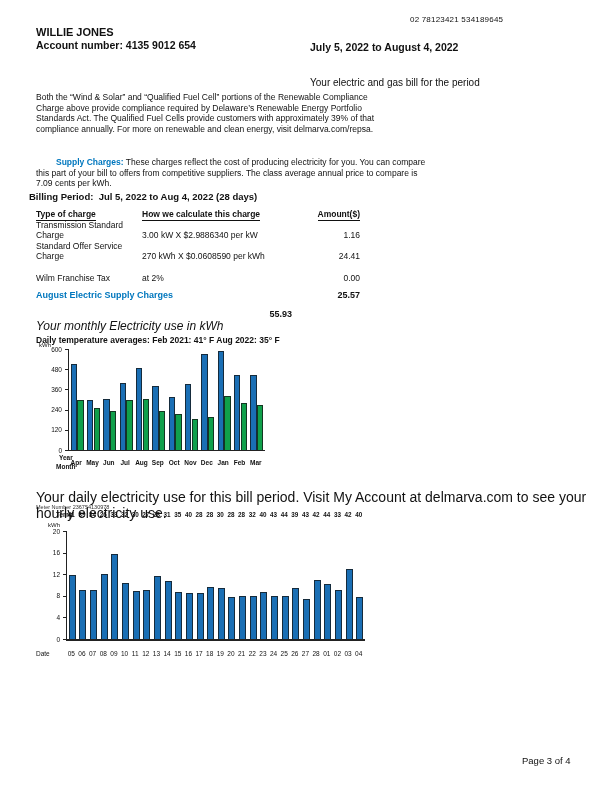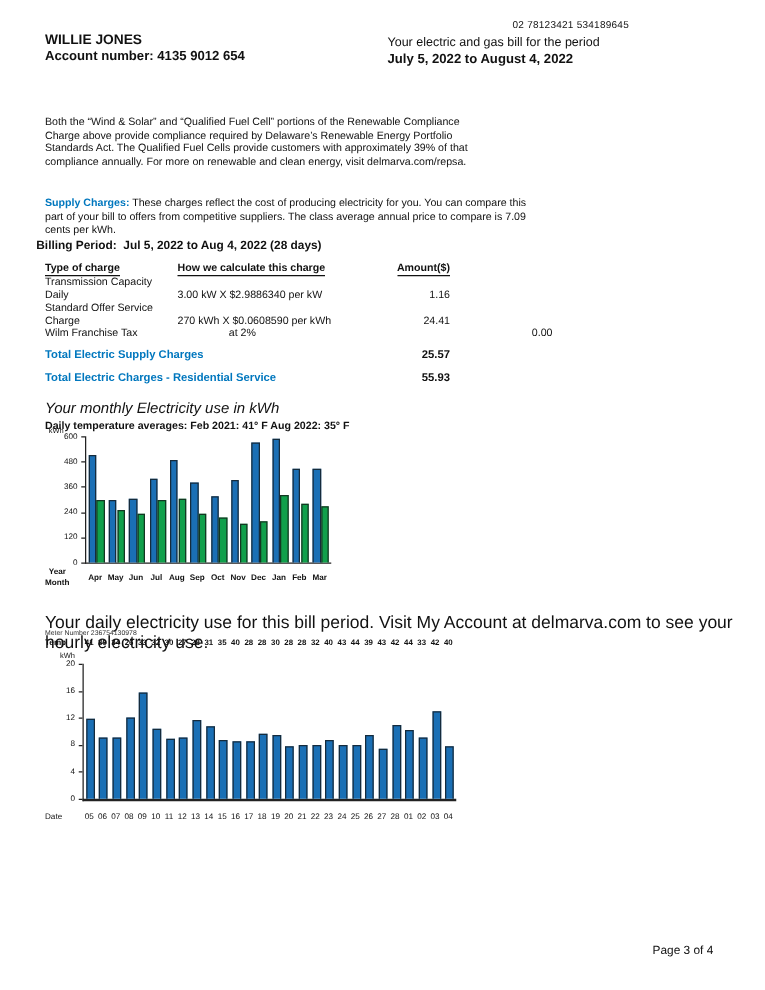--- a/index.html
+++ b/index.html
@@ -5,25 +5,25 @@
   html,body{margin:0;padding:0;background:#e8e8e8;}
   .page{
     position:relative;width:612px;height:792px;background:#ffffff;
     margin:0 auto;font-family:"Liberation Sans",sans-serif;color:#111;
     overflow:hidden;
   }
   .abs{position:absolute;}
   .doc-code{font-size:8px;letter-spacing:.2px;}
   .cust-name{font-size:11px;font-weight:bold;}
   .acct{font-size:10.5px;font-weight:bold;}
-  .period1{font-size:10px;}
+  .period1{font-size:10px;margin-top:48px;}
   .period2{font-size:10.5px;font-weight:bold;}
   .para{font-size:8.5px;line-height:10.6px;}
   .blue{color:#0077BE;}
-  .bold{font-weight:bold;}
+  .bold{font-weight:bold;margin-left:20px;}
   .billing{font-size:9.5px;font-weight:bold;white-space:pre;}
   .tbl{width:324px;font-size:8.5px;}
   .tbl-row{display:grid;grid-template-columns:106px 150px 68px;align-items:end;}
   .tbl-head span{font-weight:bold;border-bottom:1px solid #111;padding-bottom:1px;}
   .c3{text-align:right;}
   .tot-row{display:grid;grid-template-columns:256px 68px;align-items:end;}
   .tot-label{color:#0077BE;font-weight:bold;font-size:9px;}
   .tot-amt{text-align:right;font-weight:bold;font-size:9px;}
   .sec-title{font-size:12px;font-style:italic;}
   .sec-sub{font-size:8.5px;font-weight:bold;}
@@ -57,40 +57,39 @@
 
   <div class="abs billing" style="left:29px;top:191px;">Billing Period:  Jul 5, 2022 to Aug 4, 2022 (28 days)</div>
 
   <div class="abs tbl" style="left:36px;top:209px;">
     <div class="tbl-row tbl-head">
       <div><span>Type of charge</span></div>
       <div><span>How we calculate this charge</span></div>
       <div class="c3"><span>Amount($)</span></div>
     </div>
     <div class="tbl-row" style="margin-top:1px;">
-      <div>Transmission Capacity Daily</div>
+      <div>Transmission Standard Charge</div>
       <div>3.00 kW X $2.9886340 per kW</div>
       <div class="c3">1.16</div>
     </div>
     <div class="tbl-row" style="margin-top:1px;">
       <div>Standard Offer Service Charge</div>
       <div>270 kWh X $0.0608590 per kWh</div>
       <div class="c3">24.41</div>
     </div>
-    <div class="tbl-row" style="margin-top:0;gap:41px;">
+    <div class="tbl-row" style="margin-top:12px;">
       <div>Wilm Franchise Tax</div>
       <div>at 2%</div>
       <div class="c3">0.00</div>
     </div>
     <div class="tot-row" style="margin-top:7px;">
-      <div class="tot-label">Total Electric Supply Charges</div>
+      <div class="tot-label">August Electric Supply Charges</div>
       <div class="tot-amt">25.57</div>
     </div>
     <div class="tot-row" style="margin-top:9px;">
-      <div class="tot-label">Total Electric Charges - Residential Service</div>
       <div class="tot-amt">55.93</div>
     </div>
   </div>
 
   <div class="abs sec-title" style="left:36px;top:319px;">Your monthly Electricity use in kWh</div>
   <div class="abs sec-sub" style="left:36px;top:335px;">Daily temperature averages: Feb 2021: 41° F  Aug 2022: 35° F</div>
 
   <div class="abs unit" style="left:39px;top:342px;">kWh</div>
   <div class="abs" id="m-yaxis" style="left:36px;top:349px;width:30px;height:101px;">
       <div class="ytick" style="top: 97.5px; right: 4px;">0</div>

